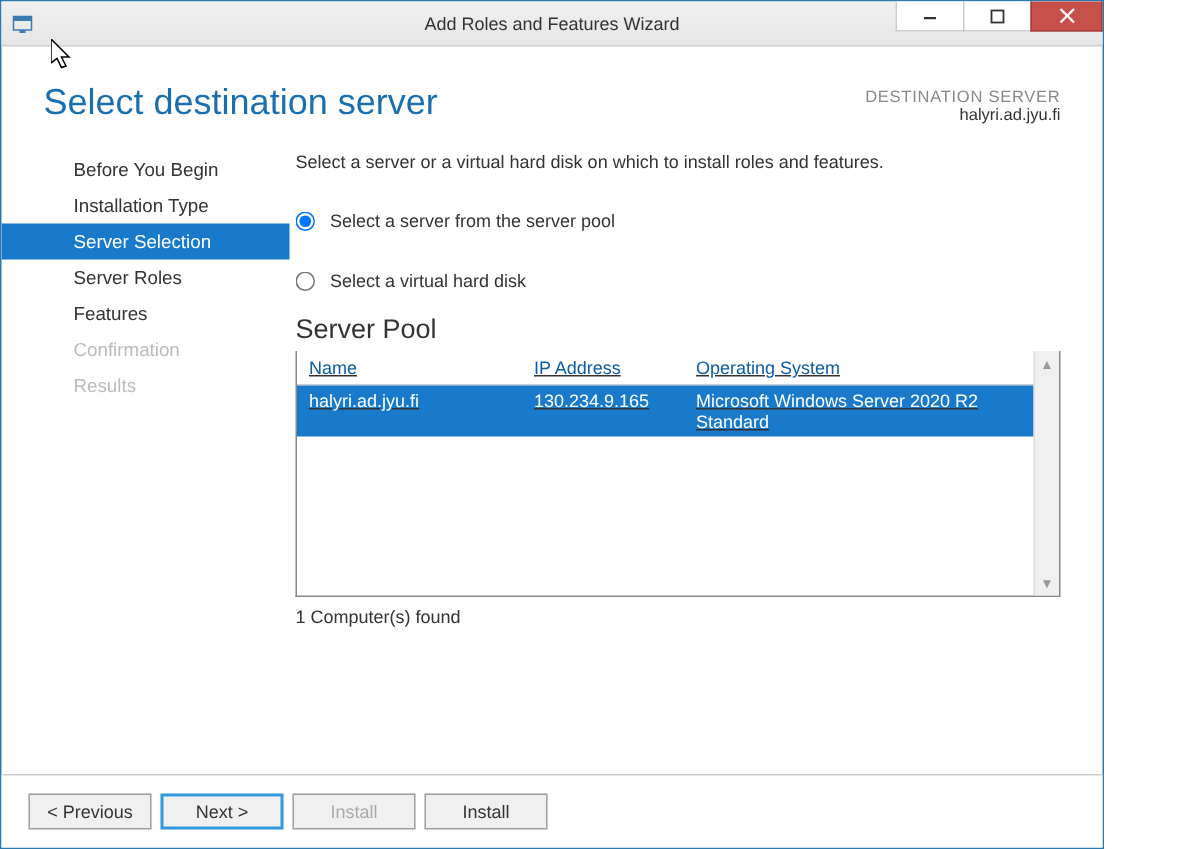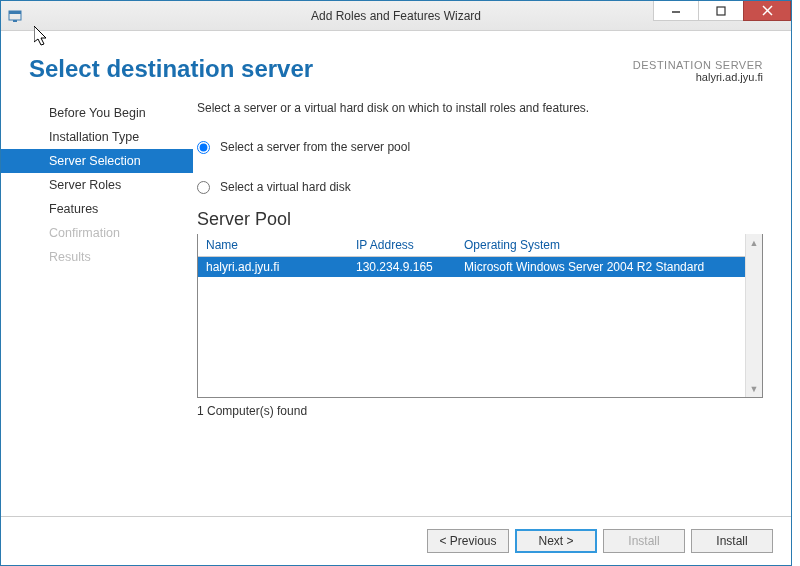--- a/index.html
+++ b/index.html
@@ -6,21 +6,21 @@
   body {
     font-family: "Segoe UI", Tahoma, sans-serif;
     background: #fff;
     width: 800px;
     height: 566px;
     overflow: hidden;
     position: relative;
   }
   .window {
     border: 1px solid #2a7ab0;
-    width: 792px;
+    width: 736px;
     height: 566px;
     background: #fff;
     display: flex;
     flex-direction: column;
   }
   
   .titlebar {
     height: 30px;
     background: linear-gradient(#f0f0f0, #e6e6e6);
     border-bottom: 1px solid #d0d0d0;
@@ -67,21 +67,21 @@
   }
   
   .header {
     padding: 24px 28px 18px 28px;
     display: flex;
     justify-content: space-between;
     align-items: flex-start;
   }
   .page-title {
     font-size: 24px;
-    font-weight: 700;
+    font-weight: 400;
     color: #1a6fb0;
   }
   .dest-block {
     text-align: right;
     font-size: 11px;
     color: #555;
     padding-top: 4px;
   }
   .dest-label { color: #888; letter-spacing: 0.5px; }
   .dest-server { color: #333; }
@@ -152,20 +152,21 @@
     padding: 2px 4px;
     font-size: 12px;
   }
   .table {
     border: 1px solid #888;
     border-top: none;
     background: #fff;
     height: 164px;
     overflow: hidden;
     position: relative;
+    text-decoration: underline;
   }
   .thead {
     display: flex;
     border-bottom: 1px solid #ccc;
     font-size: 12px;
   }
   .th {
     padding: 4px 8px;
     color: #0d5ca5;
     cursor: pointer;
@@ -207,21 +208,21 @@
     margin-top: 6px;
     font-size: 12px;
     color: #333;
     line-height: 1.45;
   }
   
   .footer {
     border-top: 1px solid #ccc;
     padding: 12px 18px;
     display: flex;
-    justify-content: flex-end;
+    justify-content: flex-start;
     gap: 6px;
     background: #fff;
   }
   .btn {
     min-width: 82px;
     height: 24px;
     border: 1px solid #a0a0a0;
     background: #f0f0f0;
     font-size: 12px;
     color: #333;
@@ -311,21 +312,21 @@
 
       <div class="table">
         <div class="thead">
           <div class="th col-name">Name</div>
           <div class="th col-ip">IP Address</div>
           <div class="th col-os">Operating System</div>
         </div>
         <div class="trow selected">
           <div class="td col-name">halyri.ad.jyu.fi</div>
           <div class="td col-ip">130.234.9.165</div>
-          <div class="td col-os">Microsoft Windows Server 2004 R2 Standard</div>
+          <div class="td col-os">Microsoft Windows Server 2020 R2 Standard</div>
         </div>
         <div class="scrollbar">
           <div class="scroll-btn">▲</div>
           <div class="scroll-btn">▼</div>
         </div>
       </div>
 
       <div class="found-text">1 Computer(s) found</div>
     </div>
   </div>

